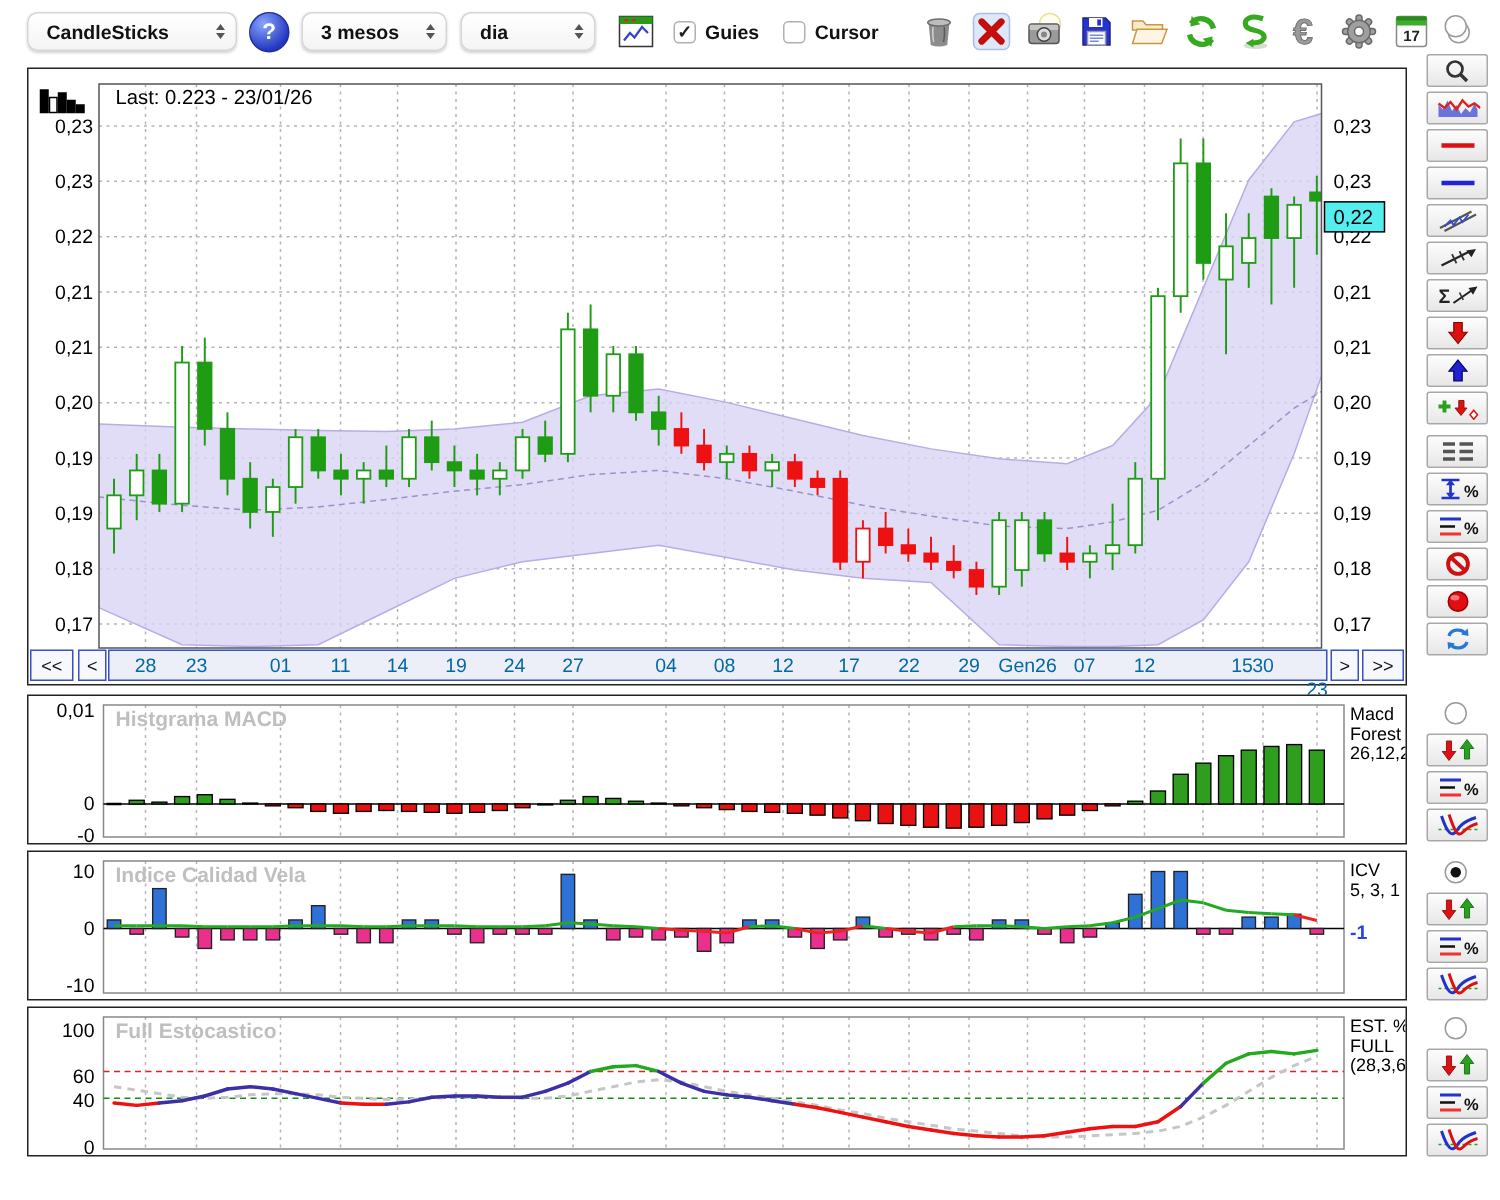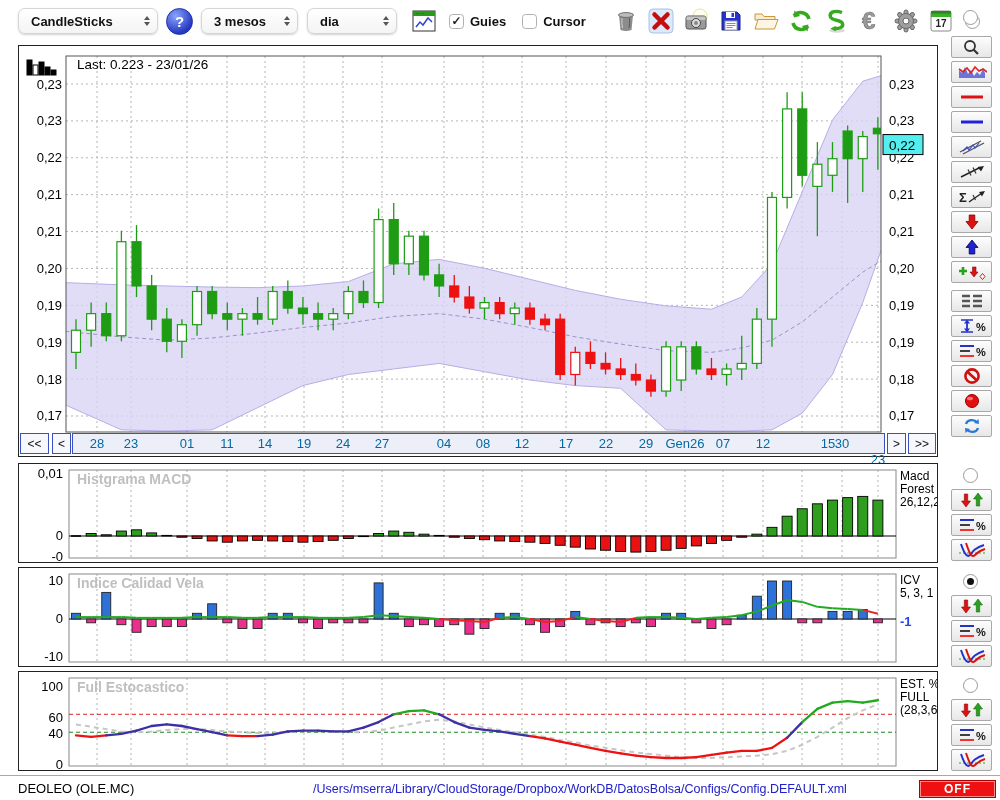--- a/index.html
+++ b/index.html
@@ -880,18 +880,13 @@
     </div>
     <div class="sbtn" style="top:749px">
       <svg width="30" height="16" viewBox="0 0 30 16">
         <path d="M2 11 h26" stroke="#2aa11e" stroke-dasharray="2 2" stroke-width="1"></path>
         <path d="M4 2 C8 14 11 16 14 12 C16 9 18 6 27 3" stroke="#2233cc" fill="none" stroke-width="2"></path>
         <path d="M9 1 C13 13 15 16 18 13 C21 10 24 8 28 7" stroke="#dd1111" fill="none" stroke-width="2"></path>
       </svg>
     </div>
   </div>
 
-  <div class="statusbar">
-    <span class="sym">DEOLEO (OLE.MC)</span>
-    <span class="cfgpath">/Users/mserra/Library/CloudStorage/Dropbox/WorkDB/DatosBolsa/Configs/Config.DEFAULT.xml</span>
-    <div class="offbtn">OFF</div>
-  </div>
 </div>
 
 </body></html>

